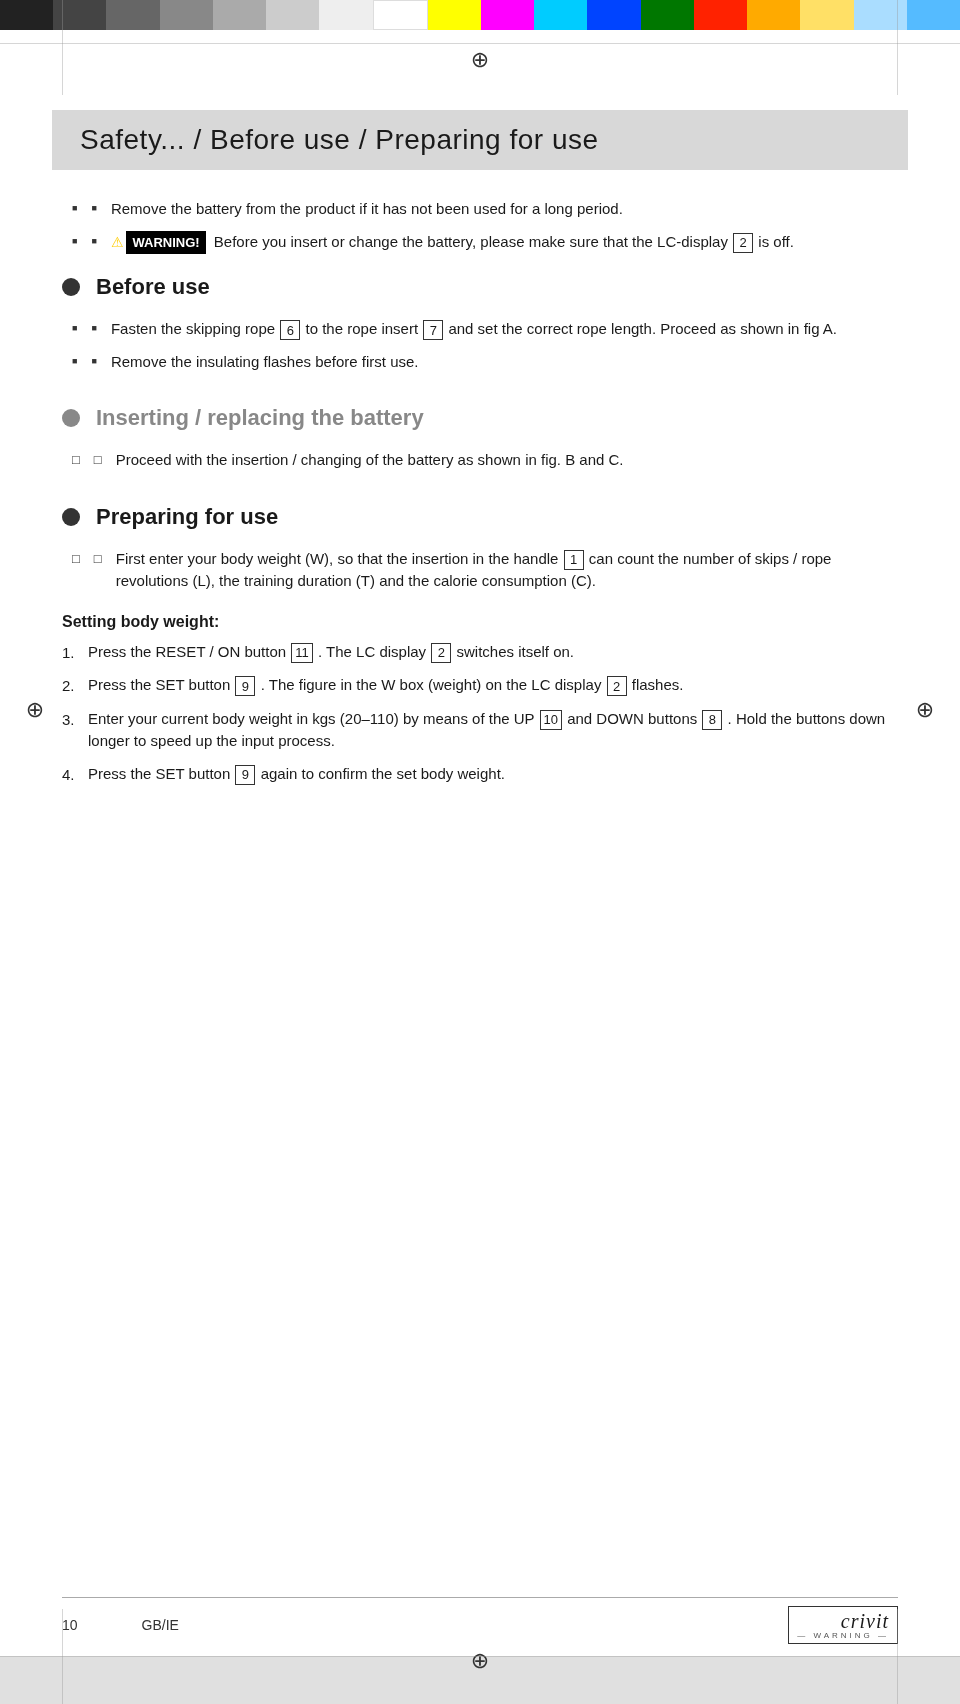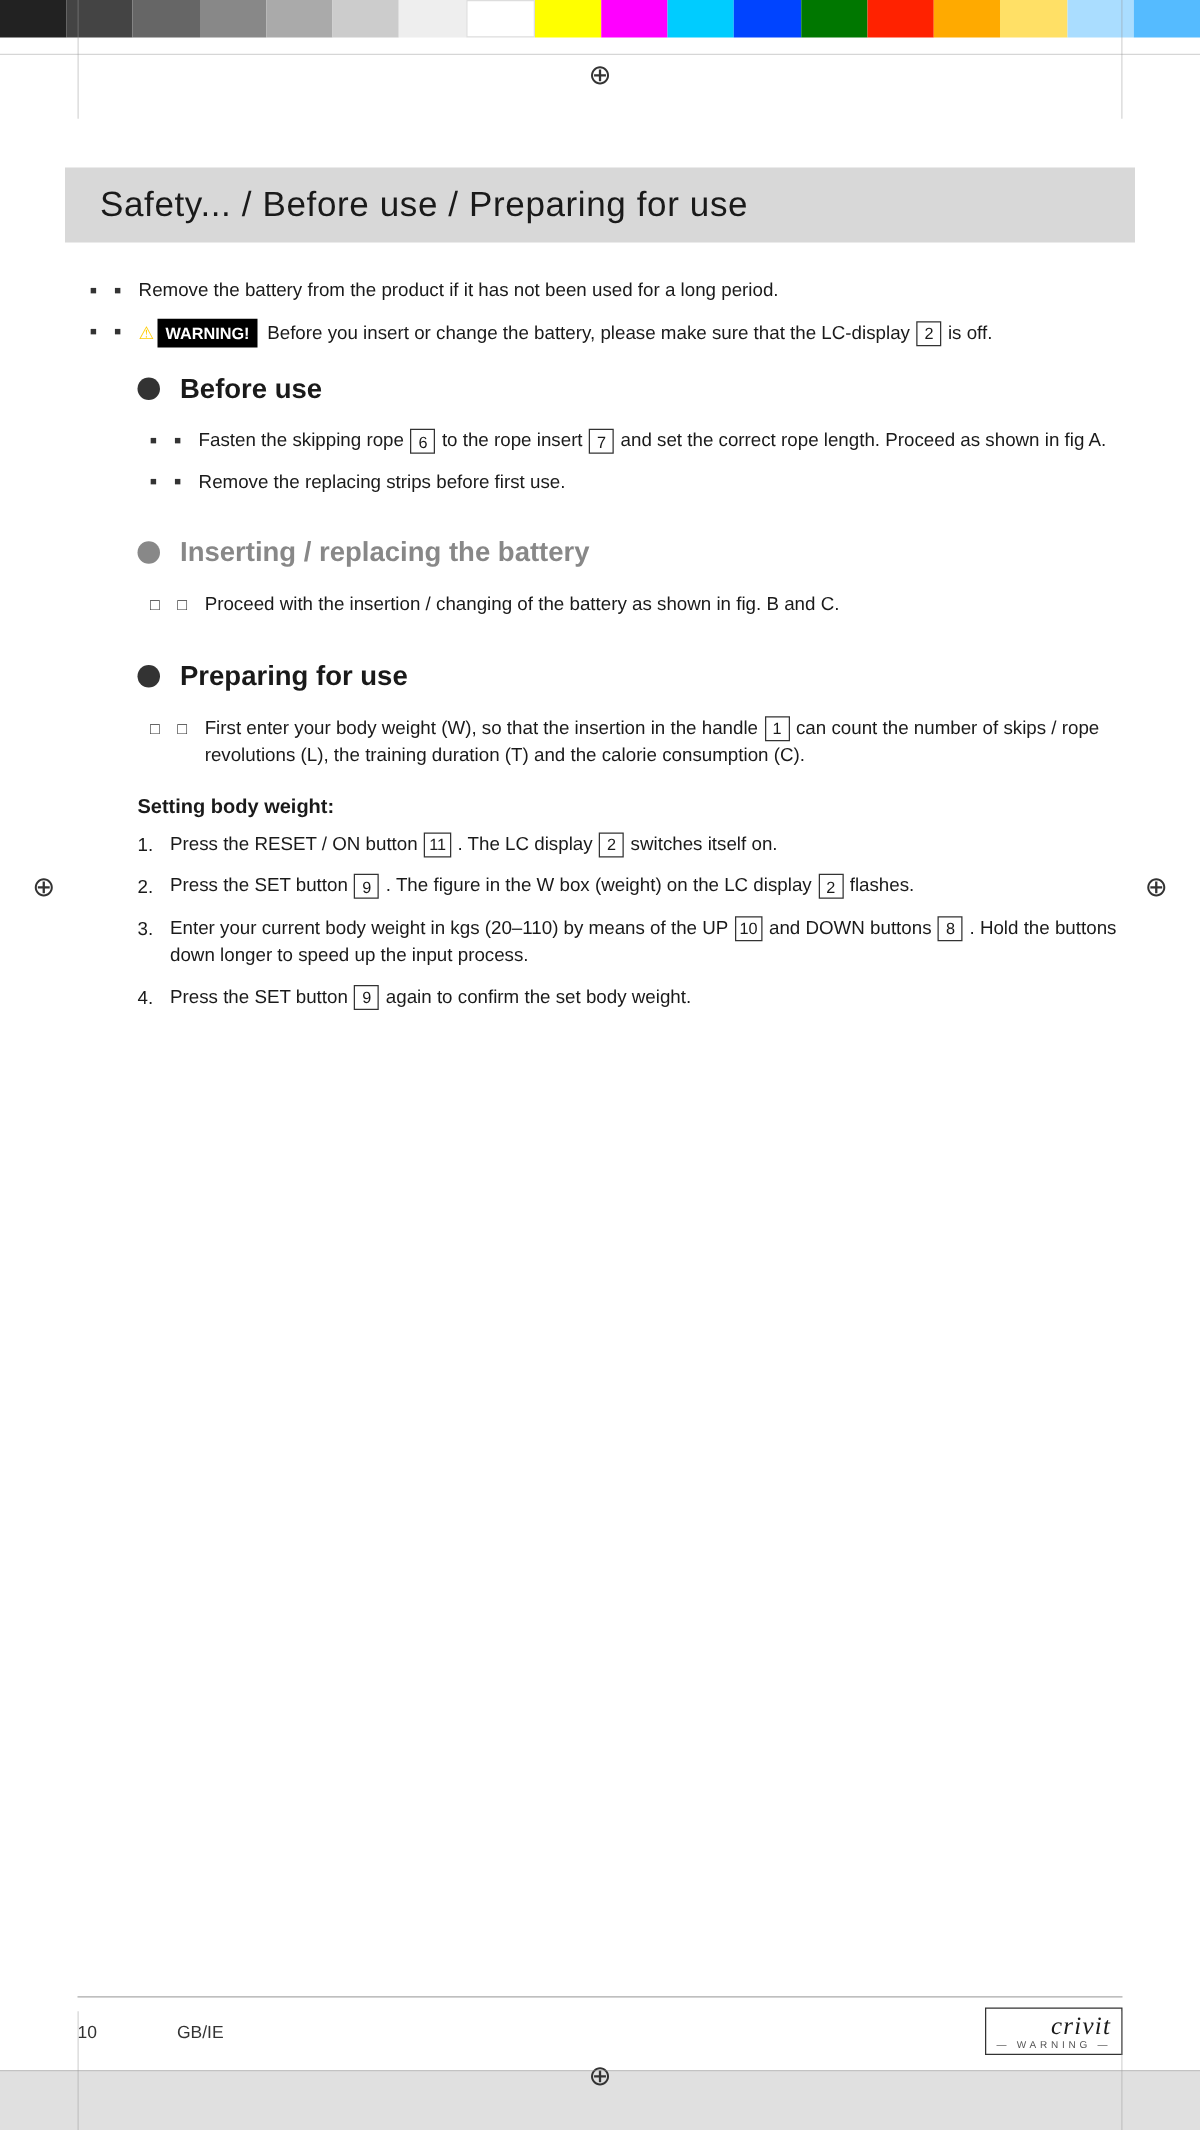--- a/index.html
+++ b/index.html
@@ -43,21 +43,21 @@
     }
     .reg-bottom-center {
       bottom: 28px;
       left: 50%;
       transform: translateX(-50%);
     }
 
     
     .page-content {
       margin: 0 62px;
-      padding-top: 104px;
+      padding-top: 80px;
       padding-bottom: 60px;
     }
 
     
     .title-bar {
       background: #d8d8d8;
       margin: 0 -10px;
       padding: 14px 28px;
       margin-bottom: 28px;
     }
@@ -166,21 +166,20 @@
       font-size: 13px;
       color: #333;
       margin-right: 14px;
       margin-top: 1px;
       flex-shrink: 0;
     }
 
     
     .section-gap {
       margin-bottom: 32px;
-      margin-left: 48px;
     }
 
     
     .setting-heading {
       font-weight: bold;
       font-size: 16px;
       margin-bottom: 10px;
     }
     .numbered-steps {
       list-style: none;
@@ -314,21 +313,21 @@
         <span>
           <span>Fasten the skipping rope</span>
           <span class="num-box">6</span>
           <span>to the rope insert</span>
           <span class="num-box">7</span>
           <span>and set the correct rope length. Proceed as shown in fig A.</span>
         </span>
       </li>
       <li>
         <span style="font-size:9px;color:#333;margin-right:14px;margin-top:4px;flex-shrink:0;">■</span>
-        <span>Remove the replacing strips before first use.</span>
+        <span>Remove the insulating flashes before first use.</span>
       </li>
     </ul>
   </div>
 
   <div class="section-gap">
     <div class="section-heading">
       <div class="section-bullet gray"></div>
       <h2 class="gray">Inserting / replacing the battery</h2>
     </div>
     <ul class="square-list">

